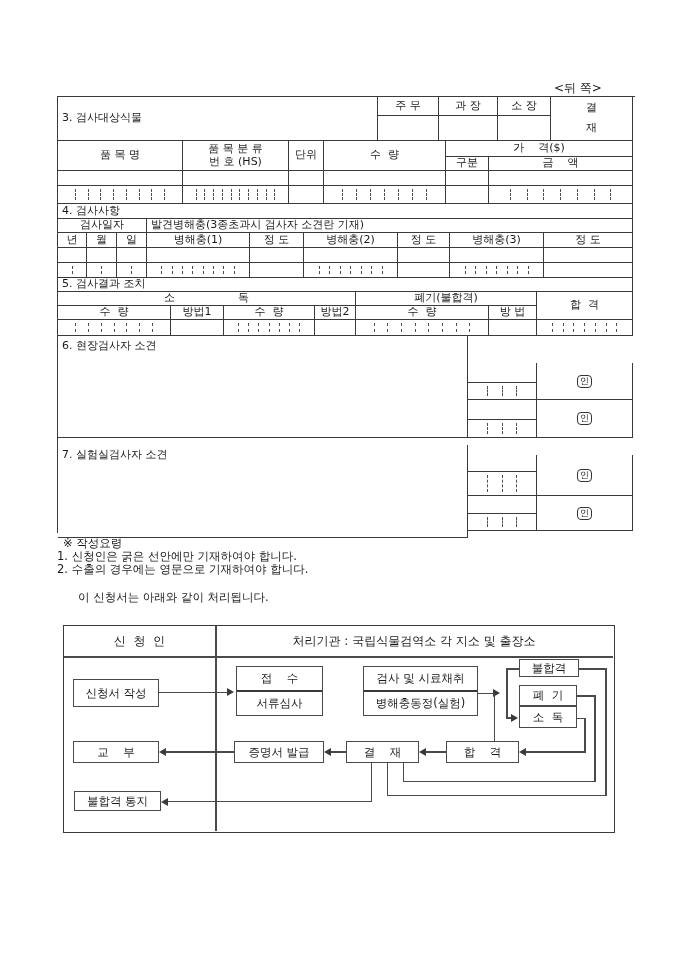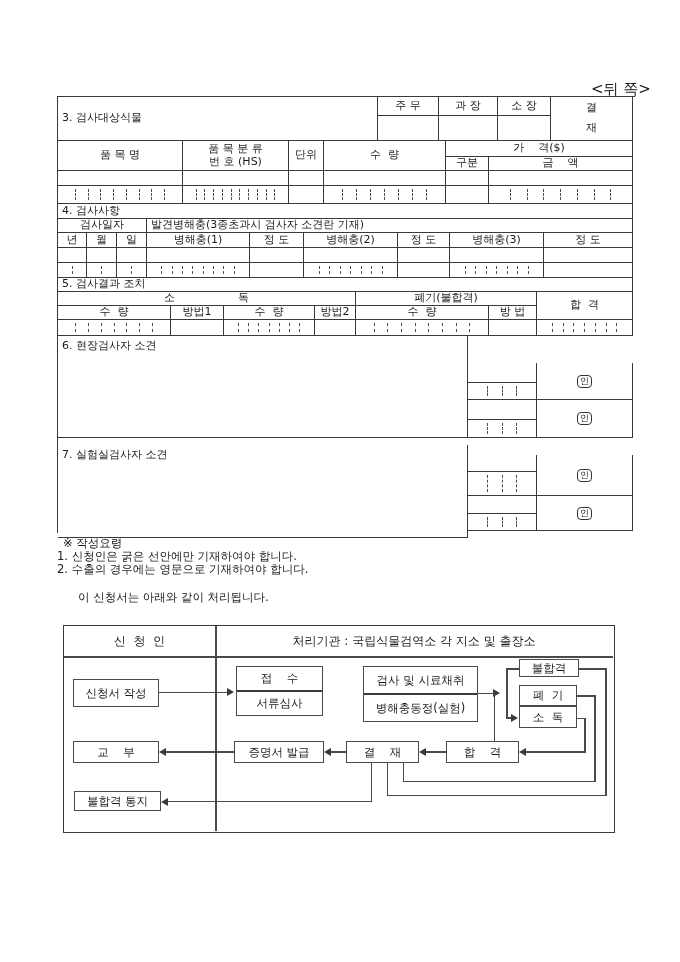--- a/index.html
+++ b/index.html
@@ -1,18 +1,18 @@
 <!DOCTYPE html>
 <html><head>
 <meta charset="utf-8">
 <style>
   html,body{margin:0;padding:0;background:#fff;}
   .page{position:relative;width:680px;height:962px;background:#fff;overflow:hidden;
         font-family:"DejaVu Sans",sans-serif;color:#1a1a1a;}
-  .backlabel{position:absolute;left:591px;top:80px;font-size:15px;white-space:pre;}
+  .backlabel{position:absolute;left:554px;top:80px;font-size:12px;white-space:pre;}
   
   .tbl{position:absolute;left:57px;top:96px;width:576.5px;height:435.5px;
        border-top:1.5px solid #3a3a3a;border-left:1.5px solid #3a3a3a;box-sizing:content-box;}
   .c{position:absolute;box-sizing:border-box;border-right:1.5px solid #3a3a3a;border-bottom:1.5px solid #3a3a3a;
      display:flex;align-items:center;justify-content:center;font-size:11px;white-space:pre;line-height:1.15;}
   .c.lft{justify-content:flex-start;padding-left:4px;}
   .c.top{align-items:flex-start;padding-top:4px;}
   .c.col{flex-direction:column;}
   .dash{padding:2px 5px;align-items:stretch;}
   .dash i{flex:1 1 0;border-right:1.3px dashed #4d4d4d;margin:1px 0;}
@@ -167,21 +167,21 @@
     <div class="ln" style="left:151px;top:0;width:1.5px;height:205px;"></div>
     <div class="ln" style="left:0;top:30px;width:549px;height:1.5px;"></div>
     <div class="fhdr" style="left:151px;top:0;width:398px;height:30px;">처리기관 : 국립식물검역소 각 지소 및 출장소</div>
     <div class="fhdr" style="left:0;top:0;width:151px;height:30px;">신  청  인</div>
 
     <div class="fbox" style="left:9px;top:53px;width:86px;height:28px;">신청서 작성</div>
     <div class="fbox fsplit" style="left:172px;top:40px;width:87px;height:50px;">
       <div>접    수</div>
       <div>서류심사</div>
     </div>
-    <div class="fbox fsplit" style="left:299px;top:40px;width:115px;height:56px;">
+    <div class="fbox fsplit" style="left:299px;top:40px;width:115px;height:50px;">
       <div>검사 및 시료채취</div>
       <div>병해충동정(실험)</div>
     </div>
     <div class="fbox" style="left:455px;top:33px;width:60px;height:18px;">불합격</div>
     <div class="fbox" style="left:455px;top:59px;width:58px;height:22px;border-bottom-width:2.5px;">폐  기</div>
     <div class="fbox" style="left:455px;top:81px;width:58px;height:21px;border-top:0;">소  독</div>
     <div class="fbox" style="left:382px;top:115px;width:73px;height:22px;">합    격</div>
     <div class="fbox" style="left:282px;top:115px;width:73px;height:22px;">결    재</div>
     <div class="fbox" style="left:170px;top:115px;width:90px;height:22px;">증명서 발급</div>
     <div class="fbox" style="left:9px;top:115px;width:86px;height:22px;">교    부</div>

